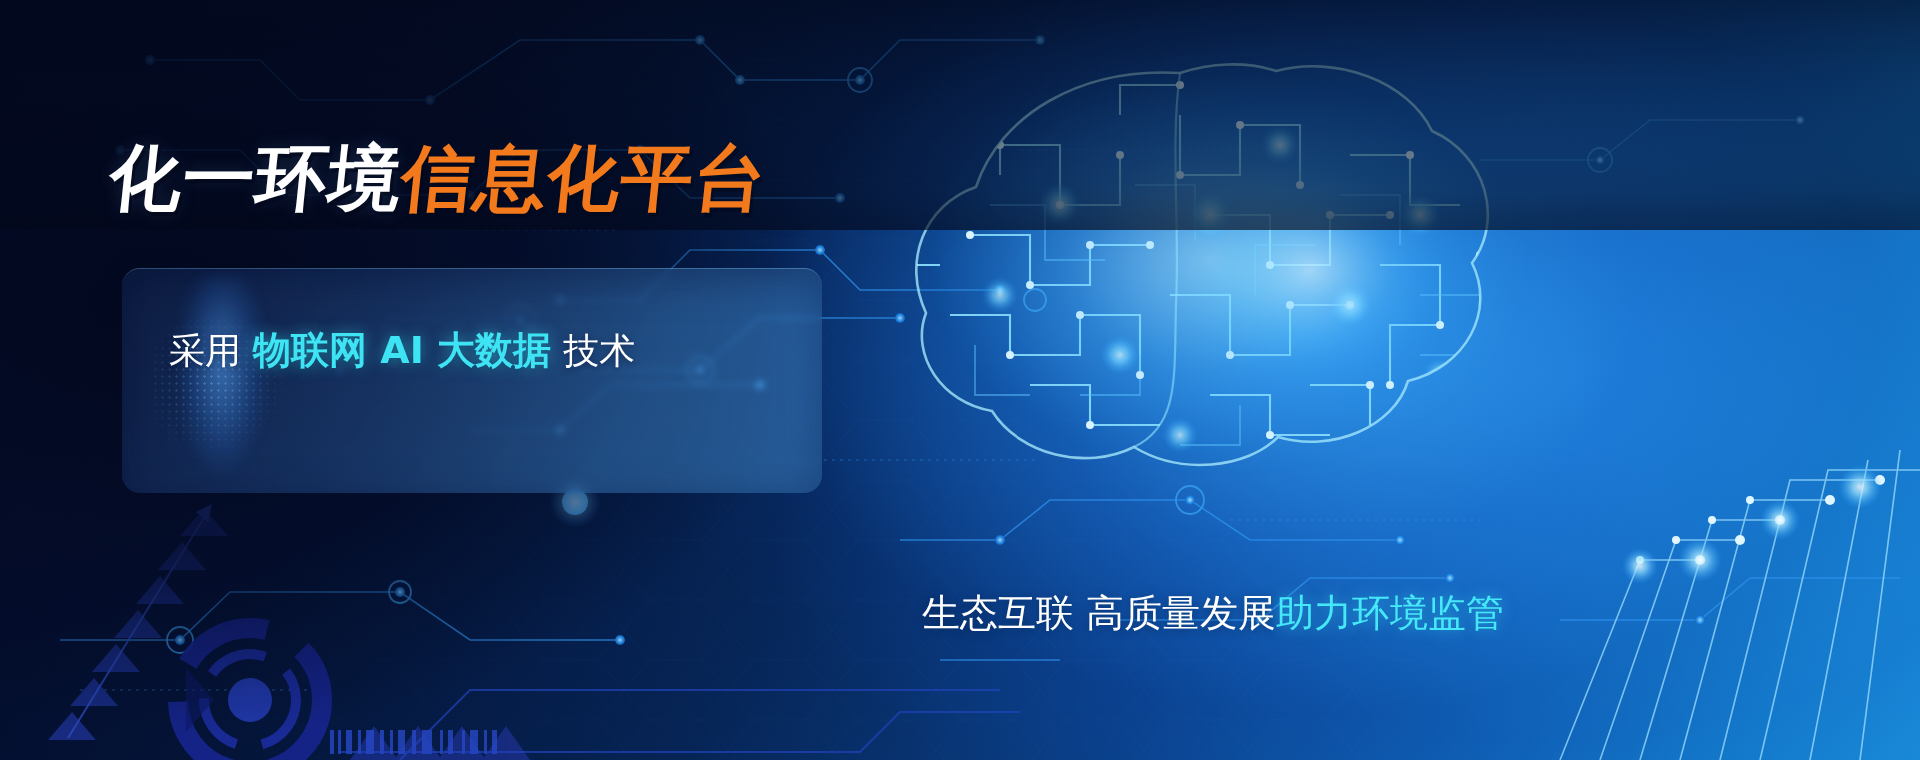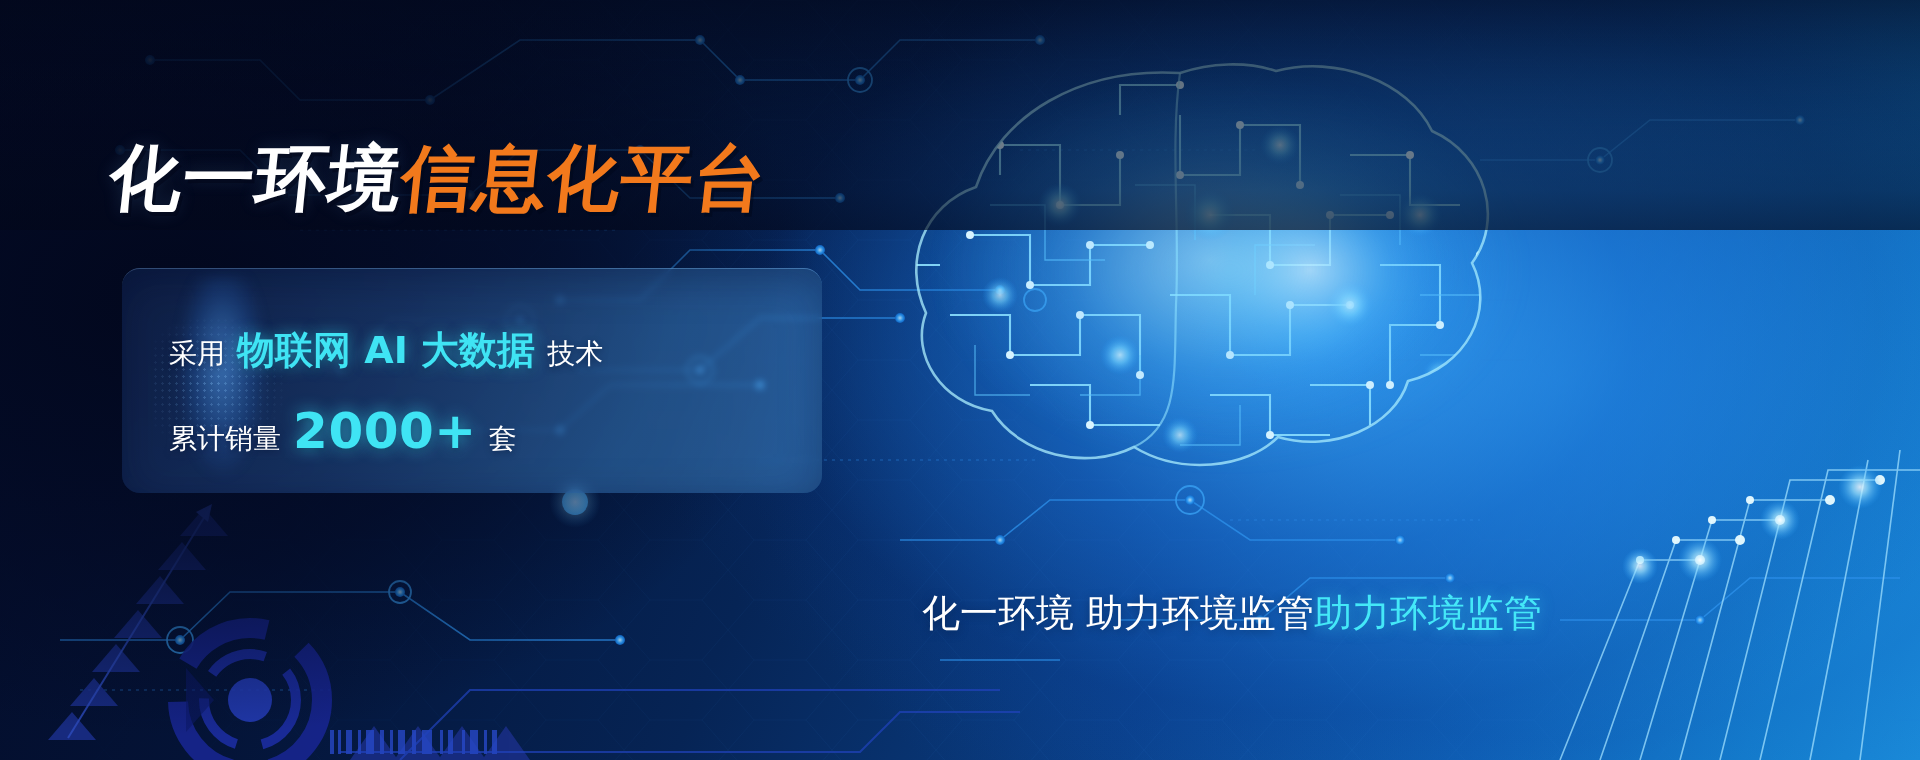--- a/index.html
+++ b/index.html
@@ -89,21 +89,21 @@
   .cardline{
     position:absolute; white-space:nowrap; color:#ffffff;
     font-family:"DejaVu Sans","Liberation Sans",sans-serif;
     text-shadow:0 2px 6px rgba(0,15,45,0.55);
   }
   .line1{ left:47px; top:56px; font-size:38px; }
   .line2{ left:47px; top:133px; font-size:38px; }
   .hl{ color:#3fe4f4; font-weight:bold; text-shadow:0 0 14px rgba(60,225,250,0.55), 0 2px 6px rgba(0,20,50,0.5); }
   .big{ color:#3fe4f4; font-weight:bold; font-size:50px; letter-spacing:.5px;
         text-shadow:0 0 16px rgba(60,225,250,0.6), 0 2px 6px rgba(0,20,50,0.5); }
-  .n1{ font-size:28px; }
+  .n1{ font-size:36px; }
 
   
   .tagline{
     position:absolute; left:922px; top:588px; white-space:nowrap;
     font-size:38px; color:#ffffff;
     font-family:"DejaVu Sans","Liberation Sans",sans-serif;
     text-shadow:0 2px 8px rgba(0,30,70,0.55);
   }
   .tagline .cy{ color:#44e8f8; text-shadow:0 0 14px rgba(68,232,248,0.5); }
 
@@ -417,24 +417,19 @@
   <div class="card">
     <div class="cardglow"></div>
     <div class="carddots"></div>
 
     <div class="cardline line1">
       <span class="n1">采用</span>
       <span class="hl">物联网 AI 大数据</span>
       <span class="n1">技术</span>
     </div>
 
-    <div class="cardline line2">
-      <span class="n1">累计销量</span>
-      <span class="big">2000+</span>
-      <span class="n1">套</span>
-    </div>
   </div>
 
   <div class="tagline">
-    <span>化一环境 助力环境监管</span><span class="cy">助力环境监管</span>
+    <span>生态互联 高质量发展</span><span class="cy">助力环境监管</span>
   </div>
 
 </div>
 
 </body></html>

